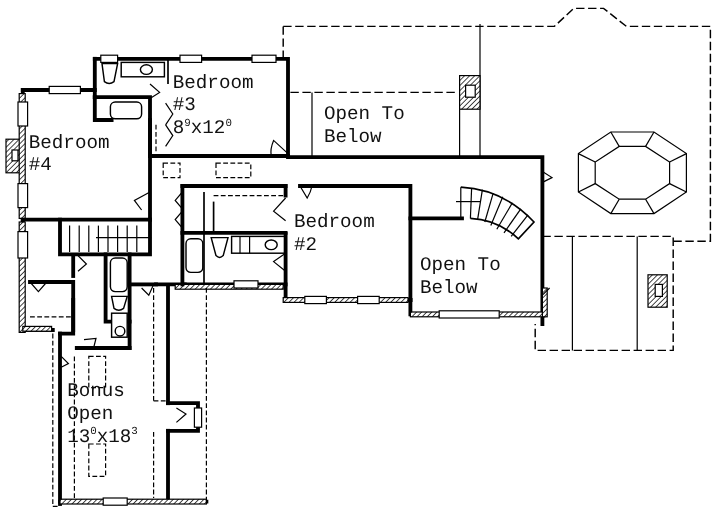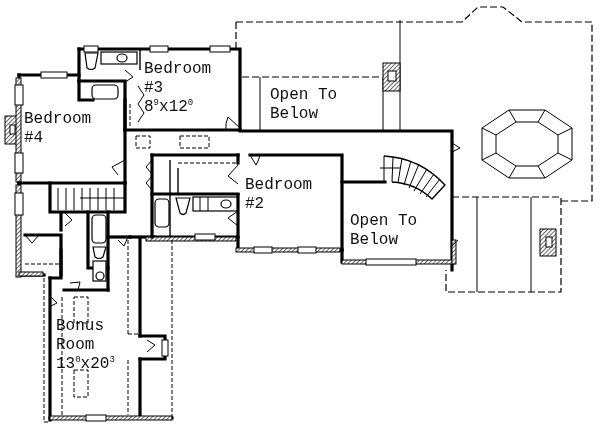--- a/index.html
+++ b/index.html
@@ -244,23 +244,23 @@
   <span>#4</span>
 </div>
 
 <div class="label" style="left:245px; top:176px; width:100px;">
   <span>Bedroom</span><br>
   <span>#2</span>
 </div>
 
 <div class="label" style="left:56px; top:317px; width:88px;">
   <span>Bonus</span><br>
-  <span>Room</span>
+  <span>Open</span>
   <span class="dim">
-    <span>13</span><sup>0</sup><span>x</span><span>20</span><sup>3</sup>
+    <span>13</span><sup>0</sup><span>x</span><span>18</span><sup>3</sup>
   </span>
 </div>
 
 <div class="label" style="left:270px; top:86px; width:110px;">
   <span>Open To</span><br>
   <span>Below</span>
 </div>
 
 <div class="label" style="left:350px; top:212px; width:100px;">
   <span>Open To</span><br>

